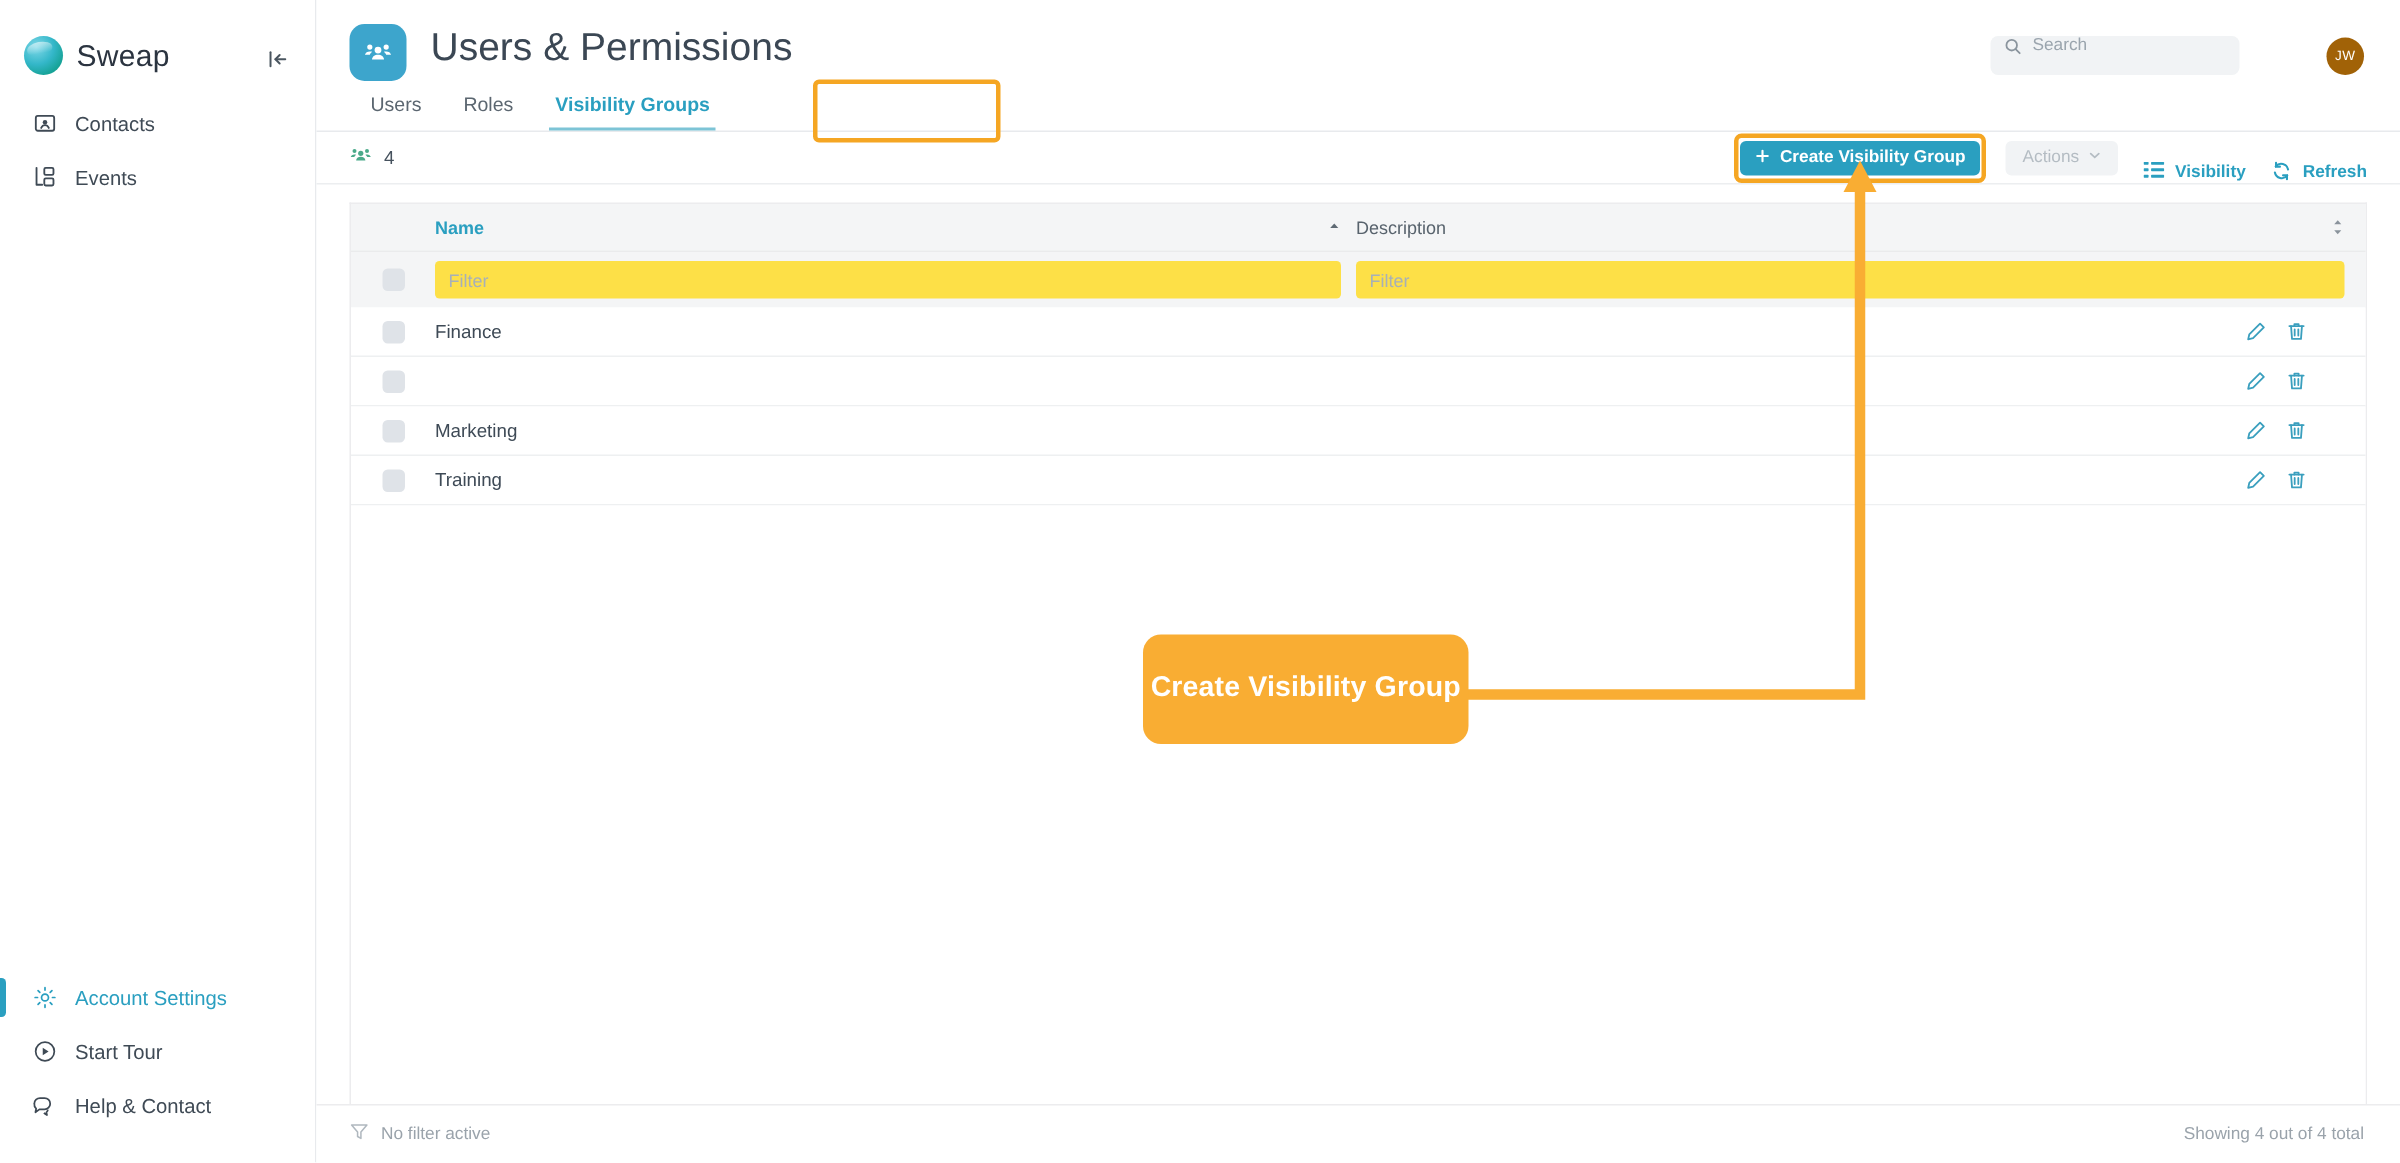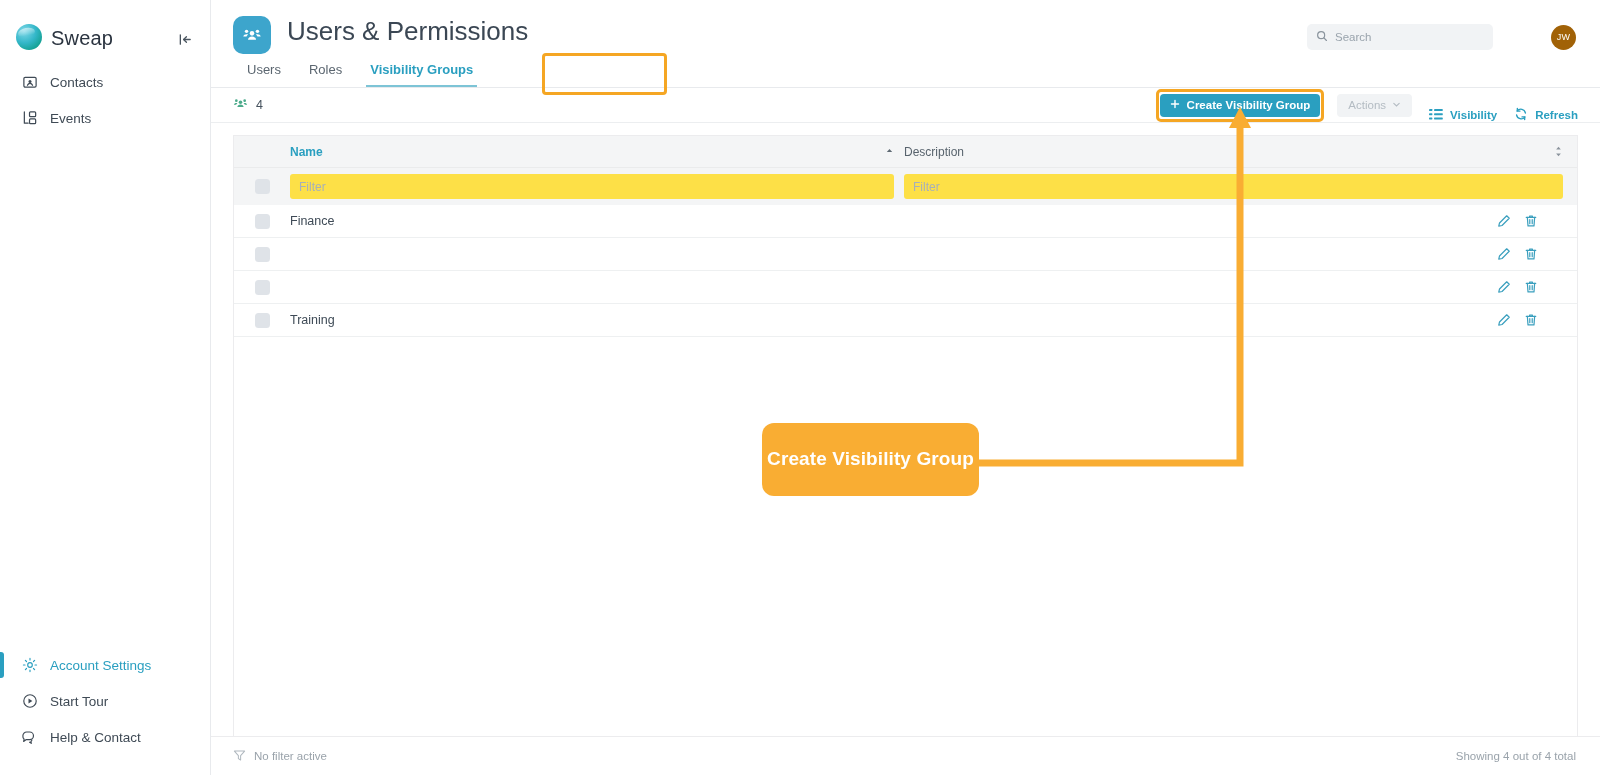--- a/index.html
+++ b/index.html
@@ -66,22 +66,22 @@
   .topbar { display: flex; align-items: flex-start; padding: 10px 24px 0 22px; position: relative; }
   .page-icon {
     width: 38px; height: 38px; border-radius: 10px; background: #3da5cc;
     display: flex; align-items: center; justify-content: center; flex: 0 0 38px;
     margin-top: 6px;
   }
   .page-title { font-size: 26px; color: #3b4754; font-weight: 400; margin-left: 16px; margin-top: 6px; }
 
   .topright { margin-left: auto; display: flex; align-items: center; gap: 14px; padding-top: 14px; }
   .search-box {
-    width: 186px; height: 26px; background: #f1f3f5; border-radius: 5px;
-    display: flex; align-items: center; padding: 0 9px; gap: 7px;
+    width: 166px; height: 26px; background: #f1f3f5; border-radius: 5px;
+    display: flex; align-items: flex-start; padding: 0 9px; gap: 7px;
   }
   .search-box .ph { color: #9aa4ad; font-size: 11.5px; }
   .avatar {
     width: 25px; height: 25px; border-radius: 50%; background: #a16207;
     color: #fff; font-size: 9px; font-weight: normal;
     display: flex; align-items: center; justify-content: center; letter-spacing:.3px;margin-left:44px;
   }
 
   
   .tabs { display: flex; align-items: flex-end; padding-left: 22px; gap: 0; border-bottom: 1px solid #e8eaed; margin-top: 2px; position: relative; }
@@ -435,20 +435,23 @@
                 </svg>
               </span>
             </span>
           </div>
         </div>
 
         <div class="trow">
           <div class="col-check">
             <span class="chk"></span>
           </div>
+          <div class="col-name">
+            <span class="cell-name">Marketing</span>
+          </div>
           <div class="col-desc">
             <span class="cell-name"></span>
             <span class="row-actions">
               <span class="ra-ic">
                 <svg width="14" height="14" viewBox="0 0 15 15" fill="none" stroke="#3a9fbe" stroke-width="1.3" stroke-linejoin="round">
                   <path d="M10.4 1.9l2.7 2.7-7.7 7.7-3.5.8.8-3.5z"></path>
                 </svg>
               </span>
               <span class="ra-ic">
                 <svg width="14" height="14" viewBox="0 0 15 15" fill="none" stroke="#3a9fbe" stroke-width="1.3" stroke-linecap="round" stroke-linejoin="round">

